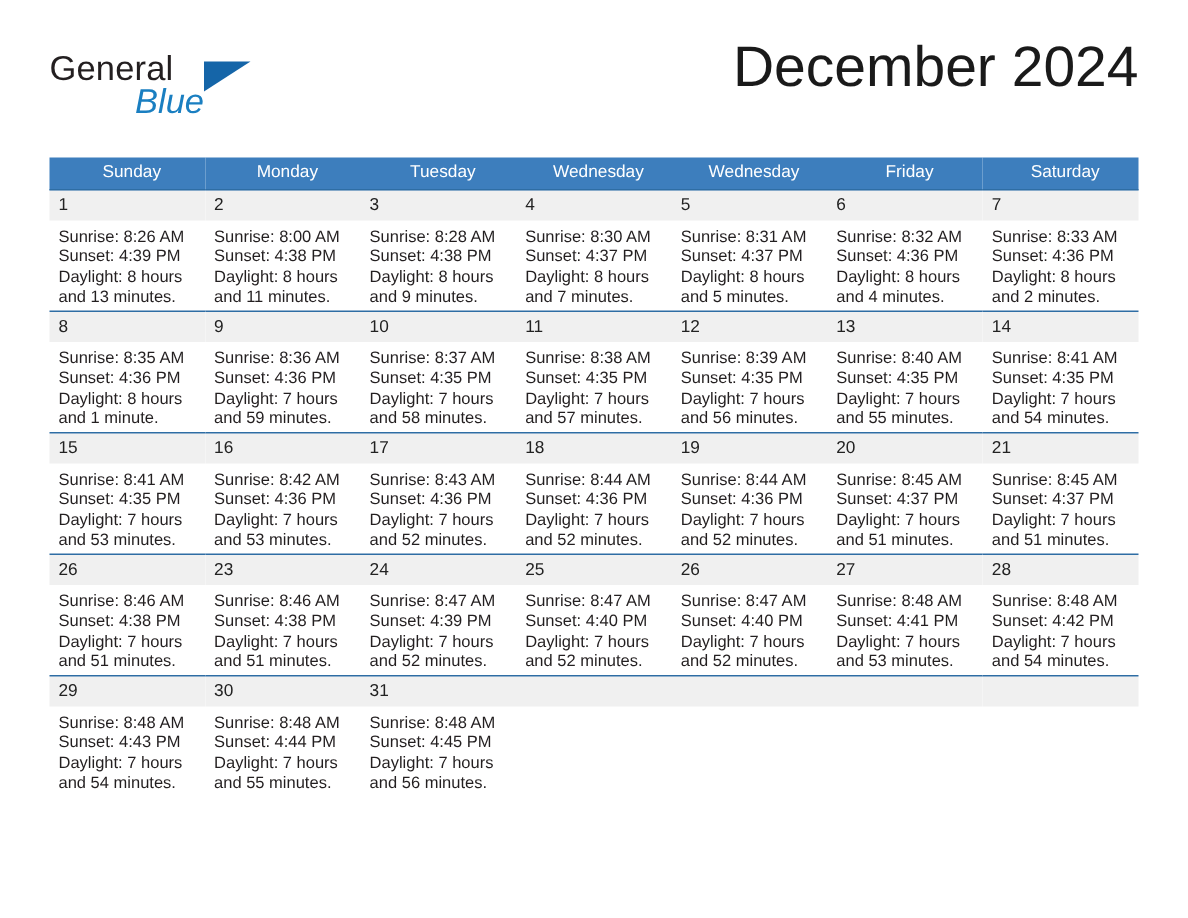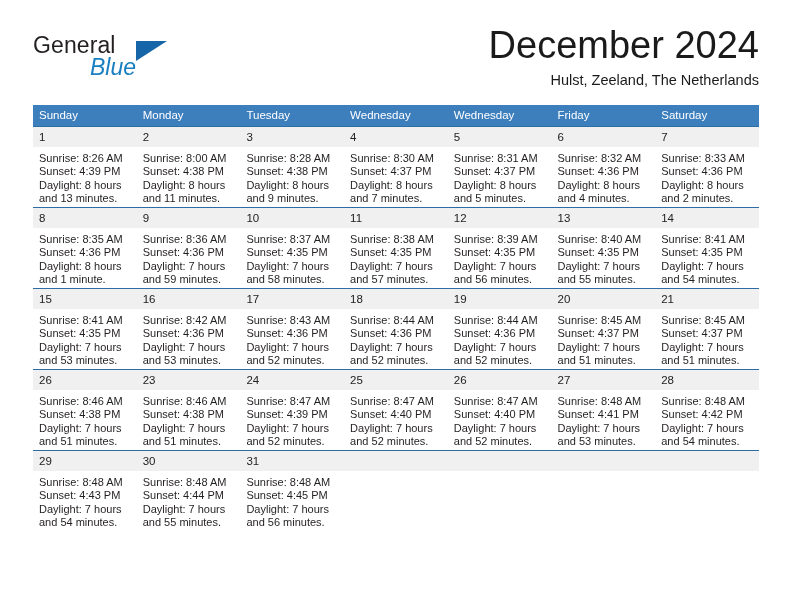--- a/index.html
+++ b/index.html
@@ -96,21 +96,21 @@
     width: 726px;
     border-collapse: collapse;
     table-layout: fixed;
   }
 
   .calendar th {
     background: #3d7ebd;
     color: #ffffff;
     font-size: 11.5px;
     font-weight: normal;
-    text-align: left;
+    text-align: center;
     padding: 4px 0 5px 6px;
     height: 12px;
     border: none;
   }
 
   .calendar td {
     vertical-align: top;
     padding: 0;
     border: none;
     border-top: 1.6px solid #2e6da4;
@@ -149,21 +149,20 @@
   <div class="header">
 
     <div class="brand">
       <span class="brand-general">General</span>
       <span class="brand-flag"></span>
       <span class="brand-blue">Blue</span>
     </div>
 
     <div class="title-block">
       <h1 class="cal-title">December 2024</h1>
-      <div class="cal-subtitle">Hulst, Zeeland, The Netherlands</div>
     </div>
 
   </div>
 
   <table class="calendar">
     <thead>
       <tr>
         <th>Sunday</th>
         <th>Monday</th>
         <th>Tuesday</th>

